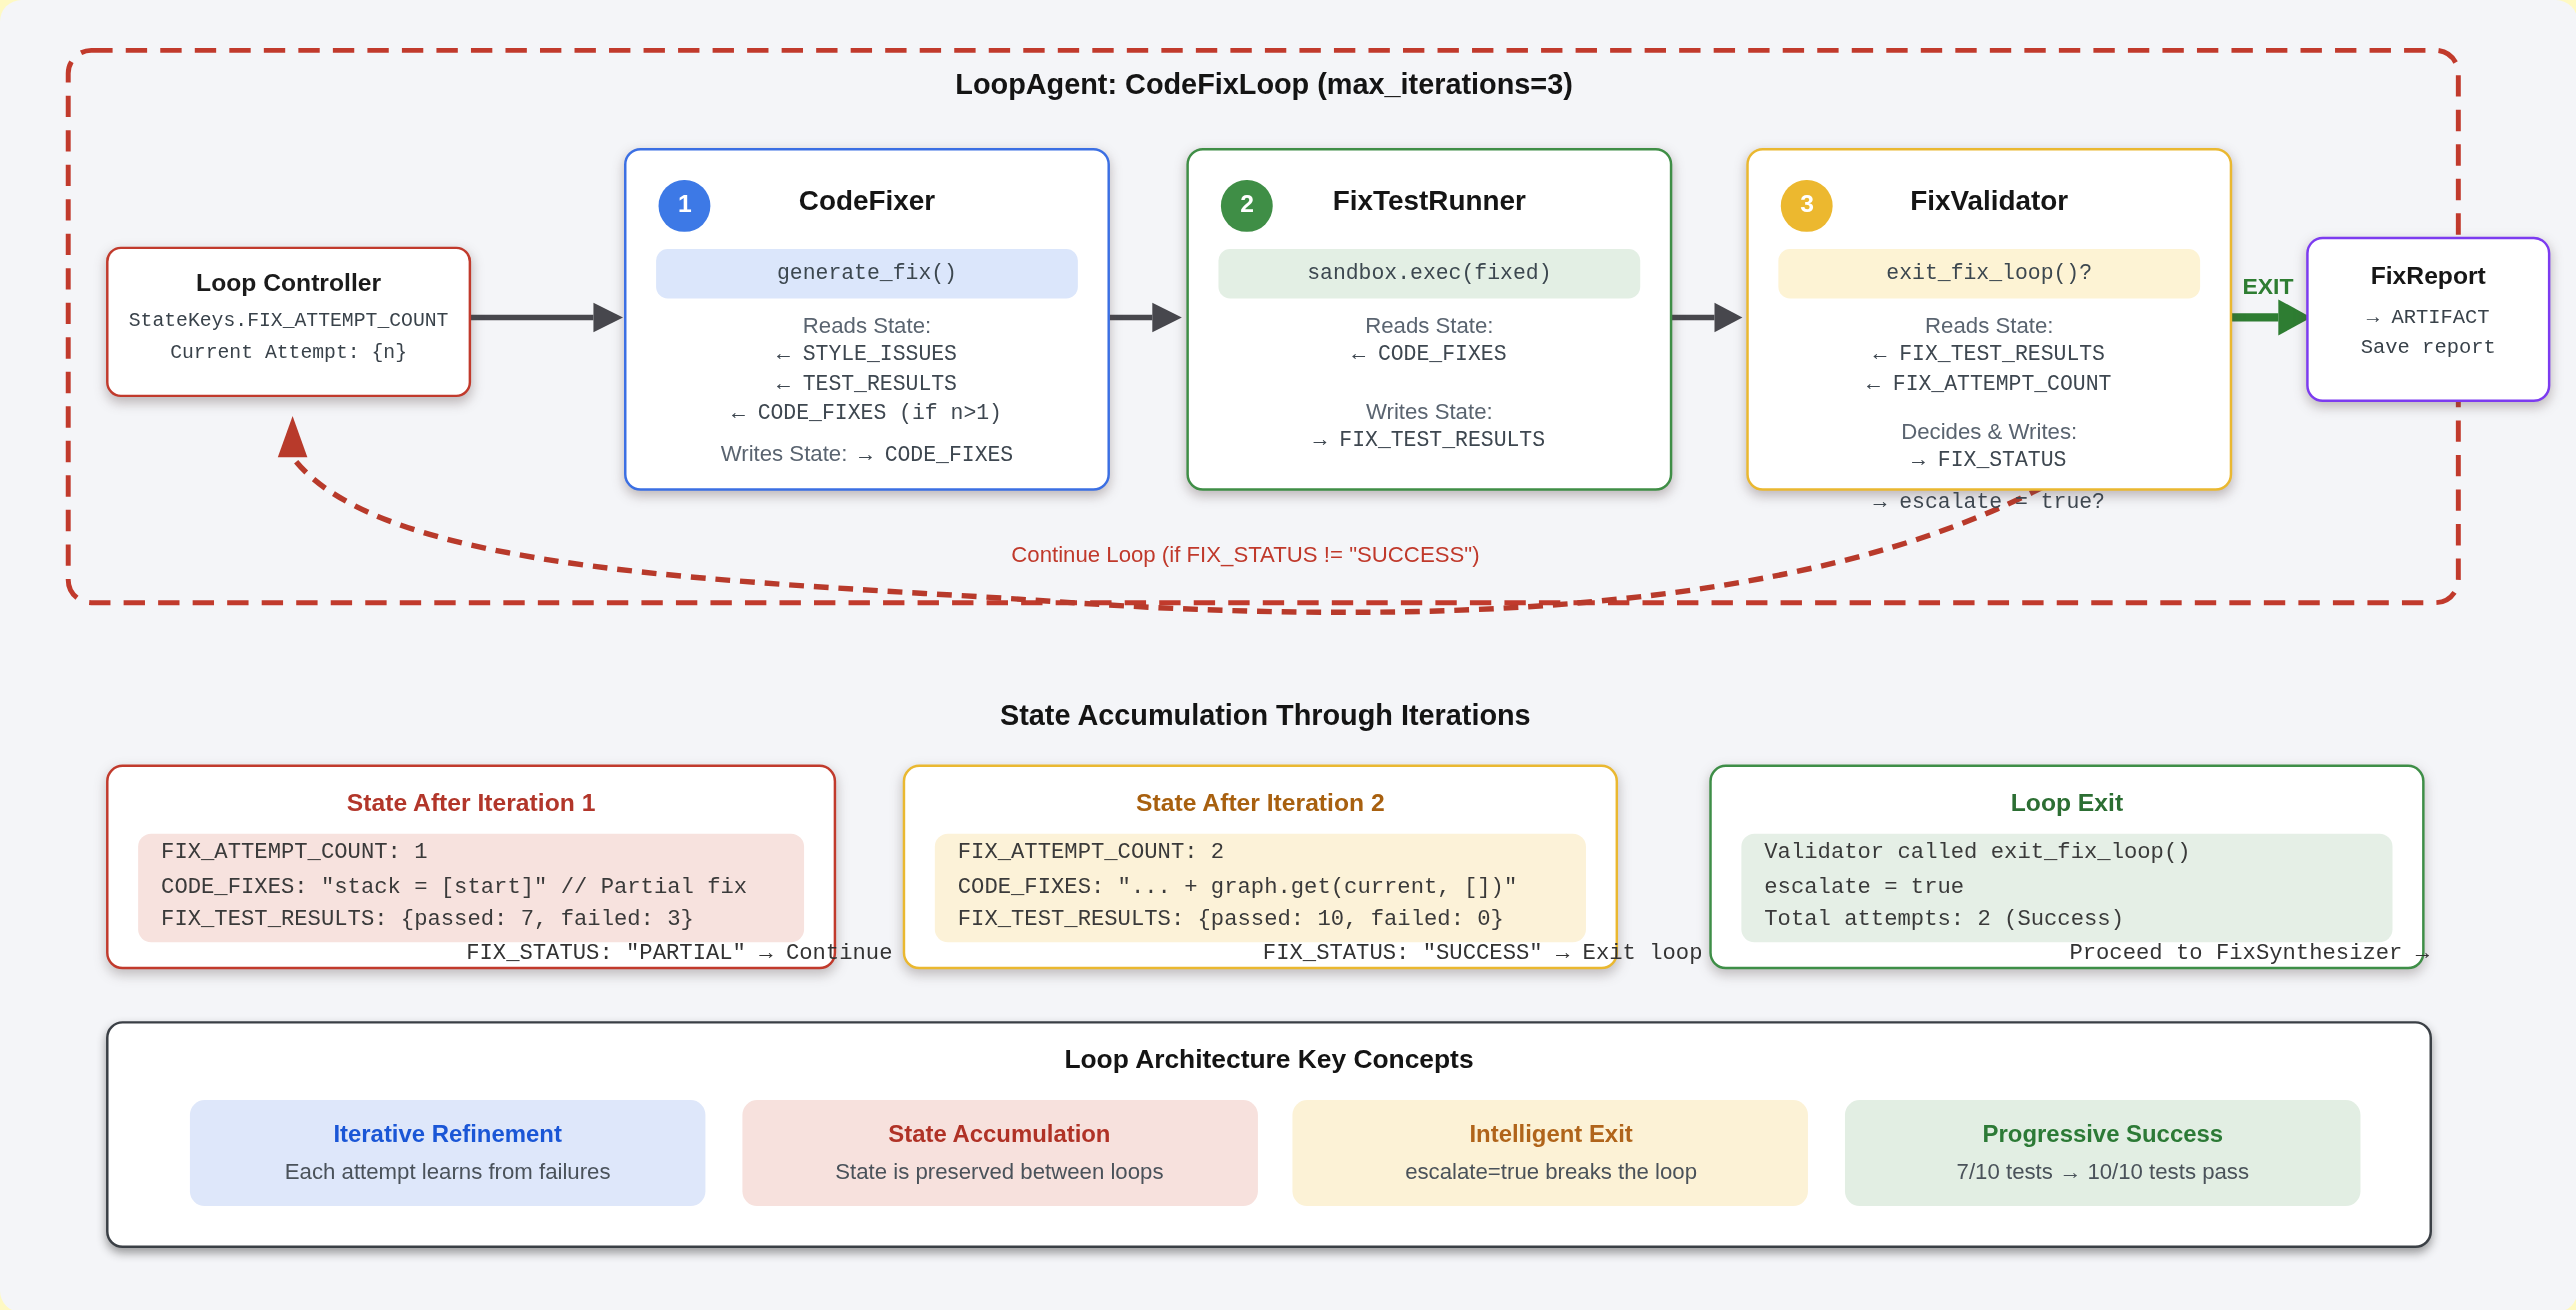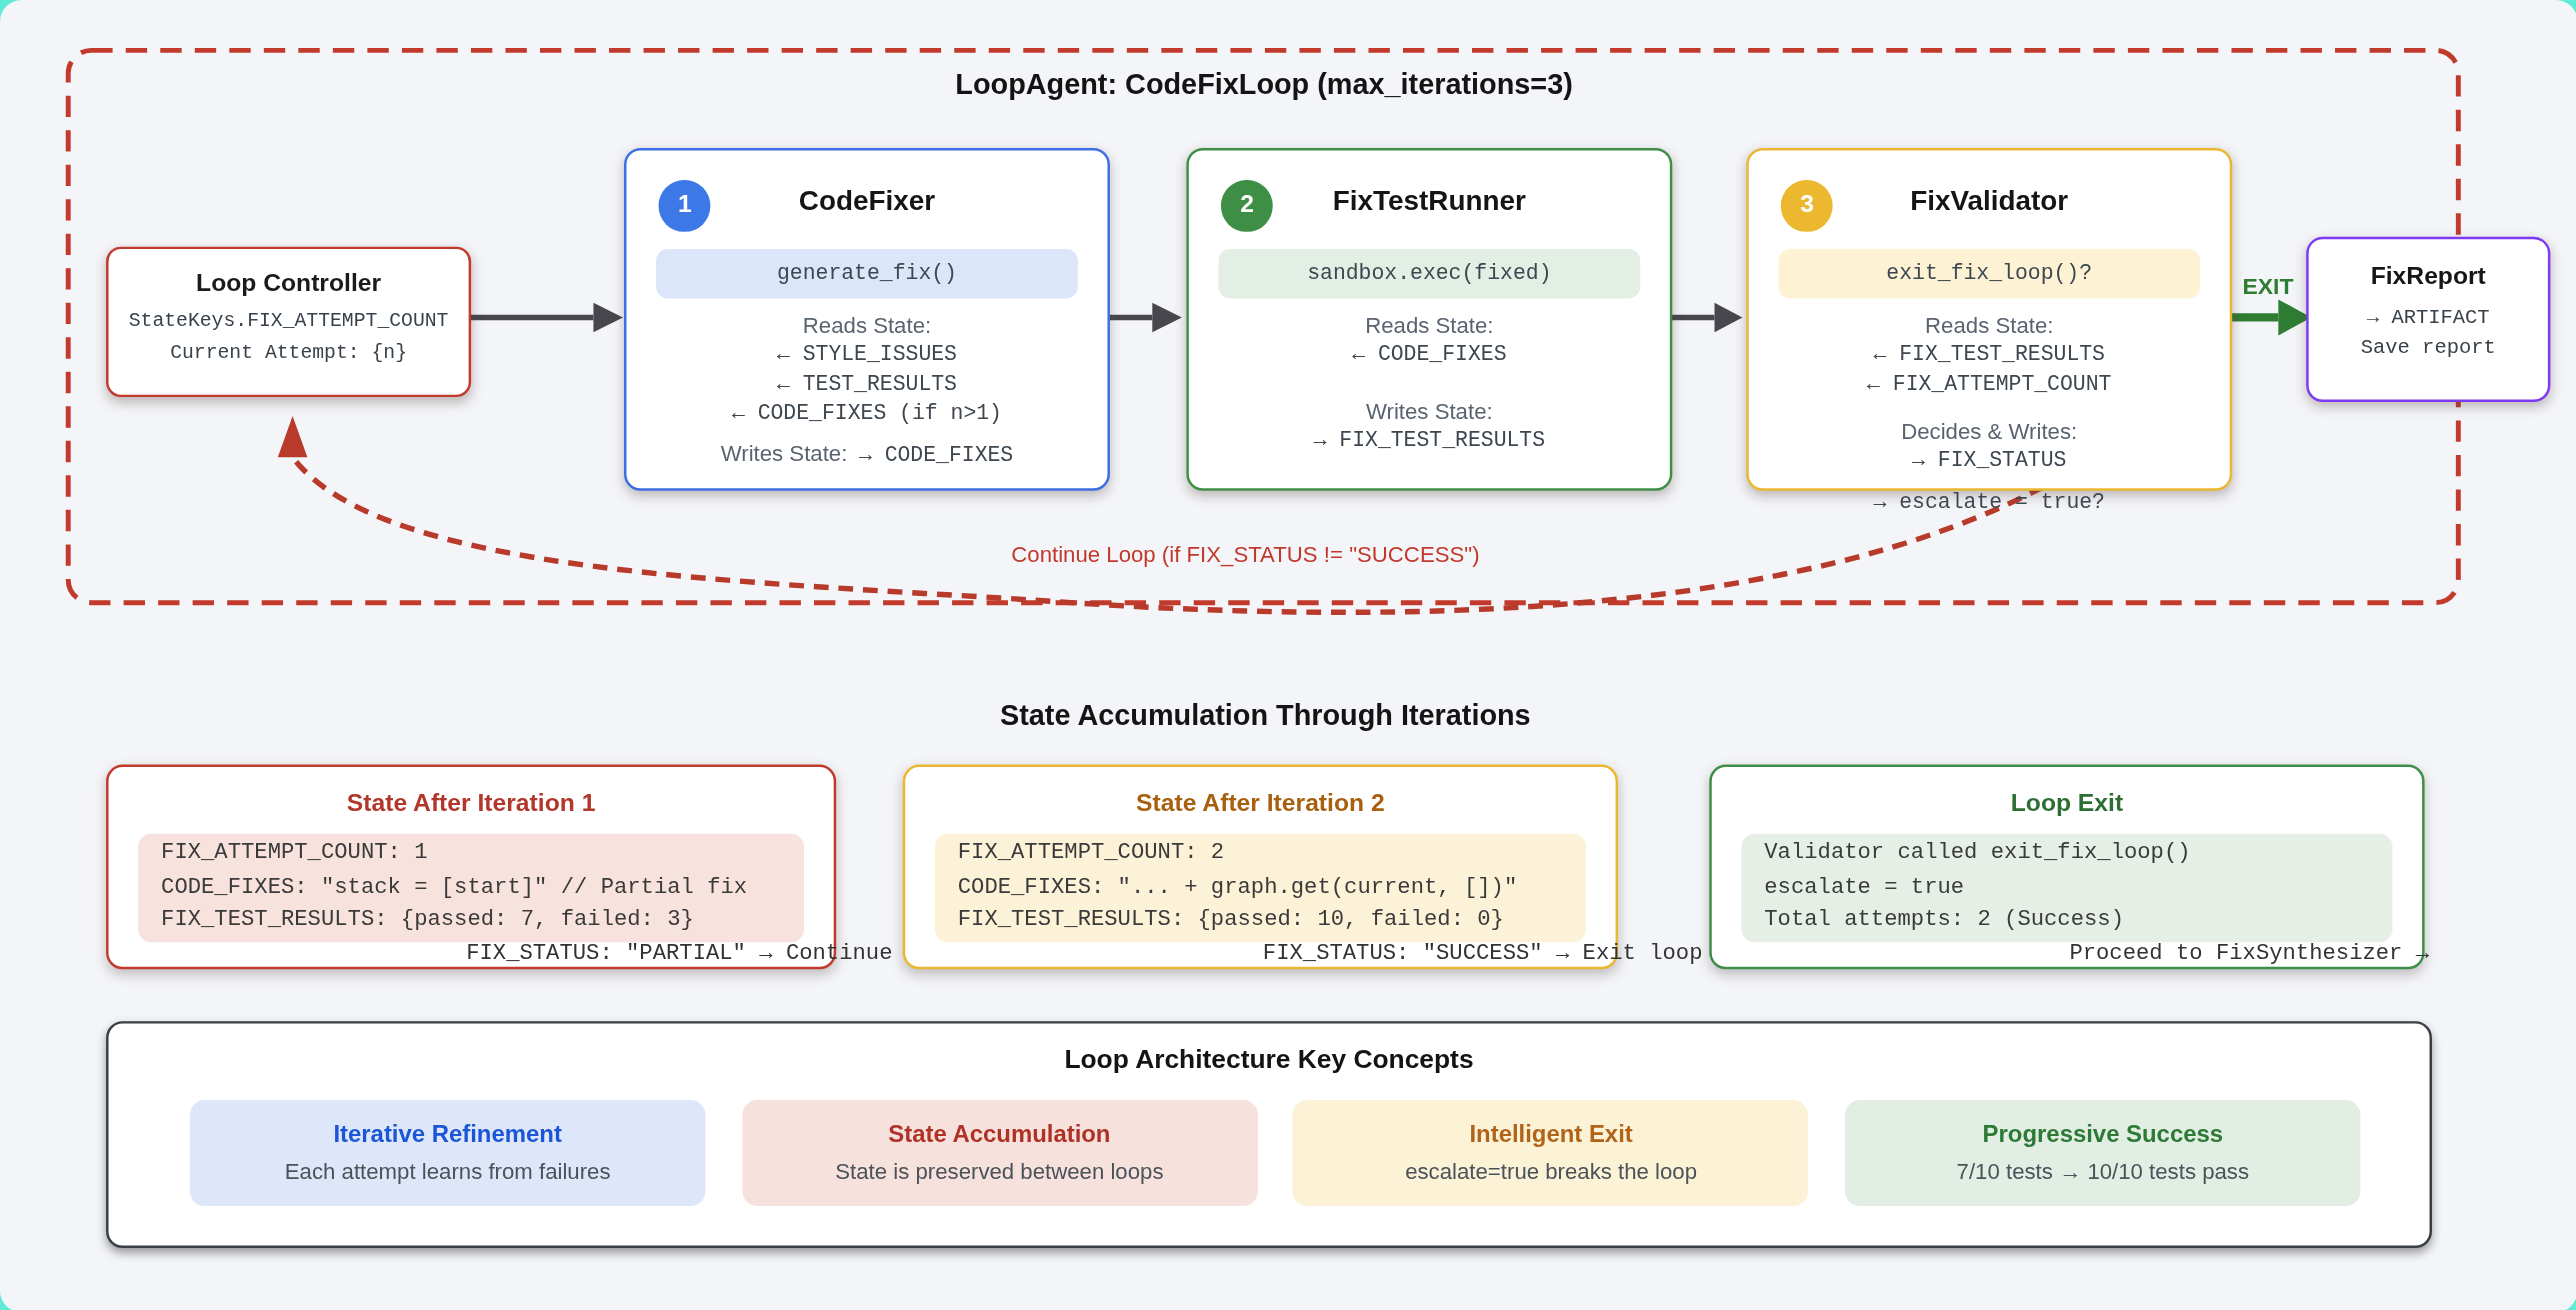--- a/index.html
+++ b/index.html
@@ -1,16 +1,16 @@
 <!DOCTYPE html>
 <html style="font-size:10.7px"><head>
 <meta charset="utf-8">
 <style>
   html,body{margin:0;padding:0;background:#060606;}
-  .viewport{width:2576px;height:1311px;overflow:hidden;background:#5eead4;position:relative;}
+  .viewport{width:2576px;height:1311px;overflow:hidden;background:#fef9c3;position:relative;}
   .stage{width:1045px;height:532px;transform:scale(2.46651);transform-origin:0 0;position:relative;
          font-family:"Liberation Sans","DejaVu Sans",sans-serif;}
   .card{position:absolute;inset:0;background:#f4f5f8;border-radius:8.7px;}
   .mono{font-family:"Liberation Mono","DejaVu Sans Mono",monospace;}
   .loop-title{position:absolute;left:27px;top:27px;width:971px;text-align:center;
               font-size:11.7px;font-weight:bold;color:#141414;}
   svg.overlay{position:absolute;left:0;top:0;width:1045px;height:532px;}
 
   .box{position:absolute;background:#fff;box-shadow:0 2px 4.7px rgba(90,70,70,.35);}
   .controller{left:43px;top:100px;width:146px;height:59px;border:1.7px solid #c13a2c;border-radius:6px;text-align:center;}

